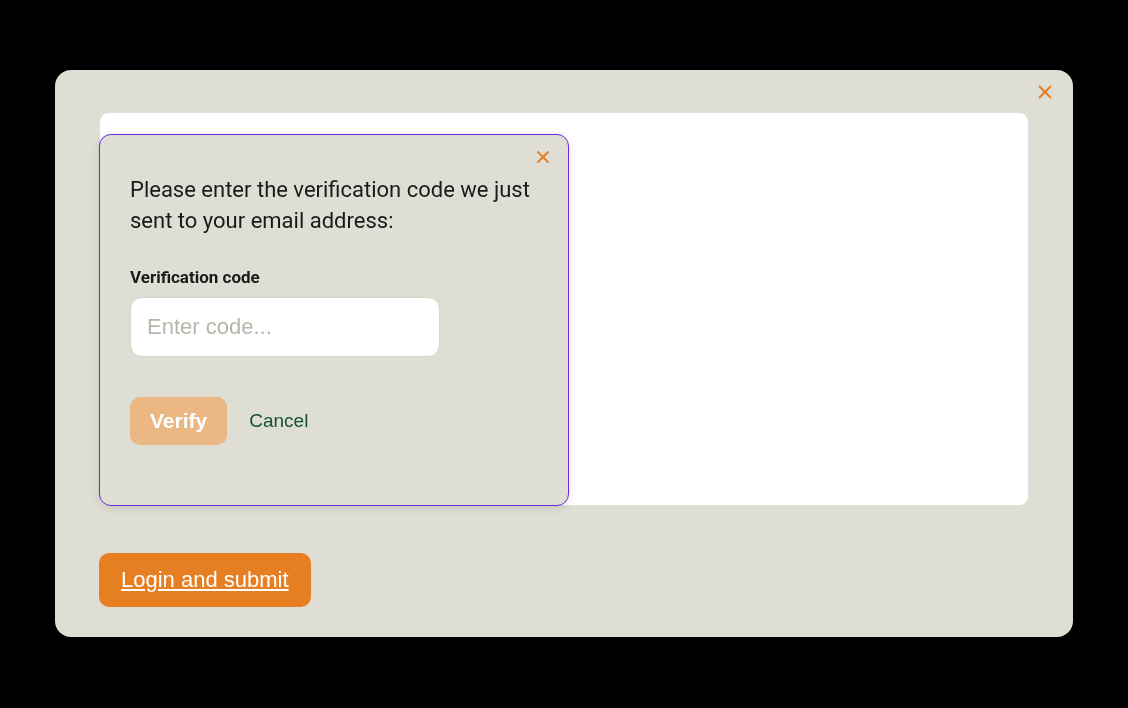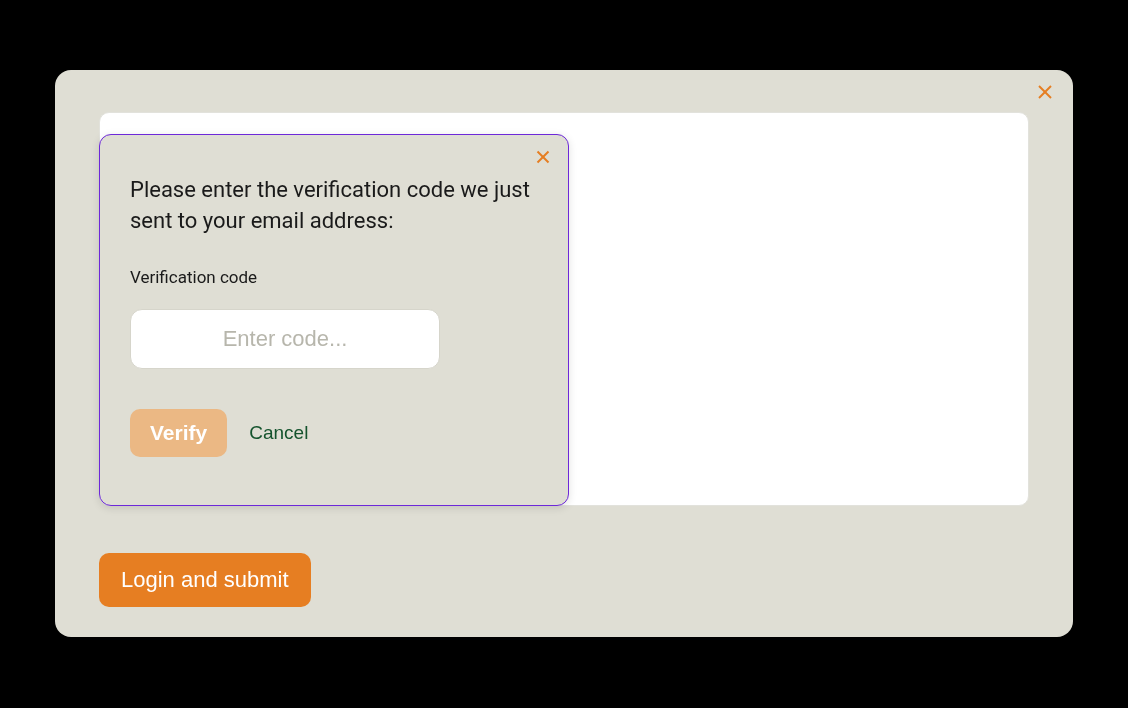--- a/index.html
+++ b/index.html
@@ -56,20 +56,21 @@
       left: 44px;
       bottom: 30px;
       background: #E67E22;
       color: #ffffff;
       border: none;
       border-radius: 10px;
       padding: 14px 22px;
       font-size: 22px;
       font-weight: 400;
       cursor: pointer;
+      text-decoration: underline;
     }
     .modal {
       position: absolute;
       left: 44px;
       top: 64px;
       width: 470px;
       height: 372px;
       background: #DFDED4;
       border: 1px solid #6d28d9;
       border-radius: 12px;
@@ -98,34 +99,33 @@
       line-height: 1.4;
       color: #1a1a1a;
       font-weight: 400;
       margin-top: 14px;
       margin-bottom: 30px;
       max-width: 420px;
     }
     .field-label {
       font-size: 17px;
       color: #1a1a1a;
-      margin-bottom: 22px;
-      font-weight: 400;
+      margin-bottom: 10px;
+      font-weight: 700;
     }
     .code-input {
       width: 310px;
       height: 60px;
       border-radius: 12px;
       border: 1px solid #d6d5cb;
       background: #ffffff;
       font-size: 22px;
       padding: 0 16px;
       color: #0f172a;
       outline: none;
-      text-align: center;
     }
     .code-input::placeholder {
       color: #b7b6ac;
     }
     .modal-actions {
       display: flex;
       align-items: center;
       gap: 22px;
       margin-top: 40px;
     }

